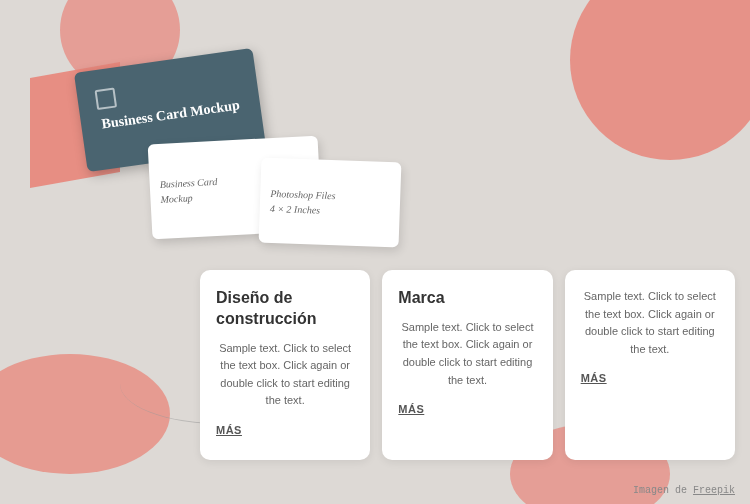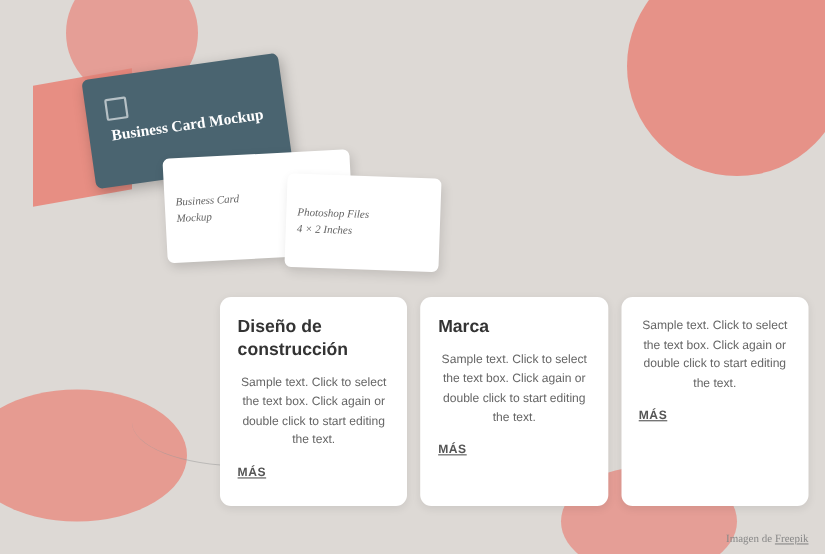--- a/index.html
+++ b/index.html
@@ -213,21 +213,21 @@
       cursor: pointer;
     }
 
     
     .attribution {
       position: absolute;
       bottom: 8px;
       right: 15px;
       font-size: 10px;
       color: #888;
-      font-family: Liberation Serif, serif;
+      font-family: Liberation Mono, monospace;
       padding-left: 19px;
     }
 
     .attribution a {
       color: #888;
       text-decoration: underline;
     }
 
     
     .curved-line {

